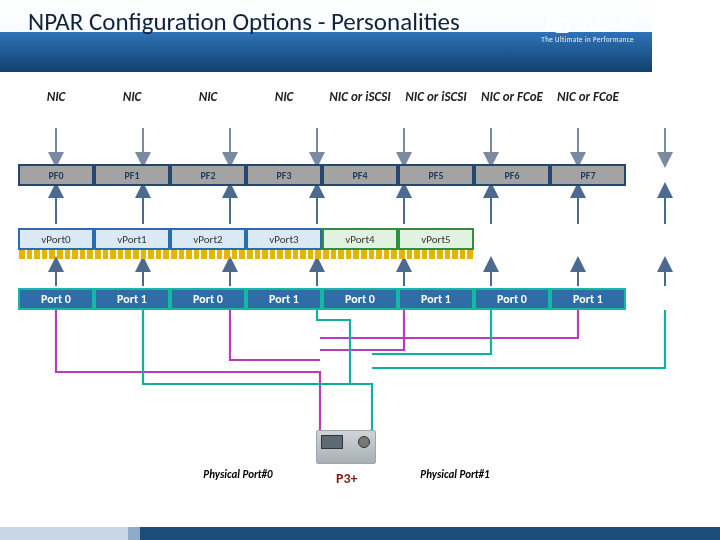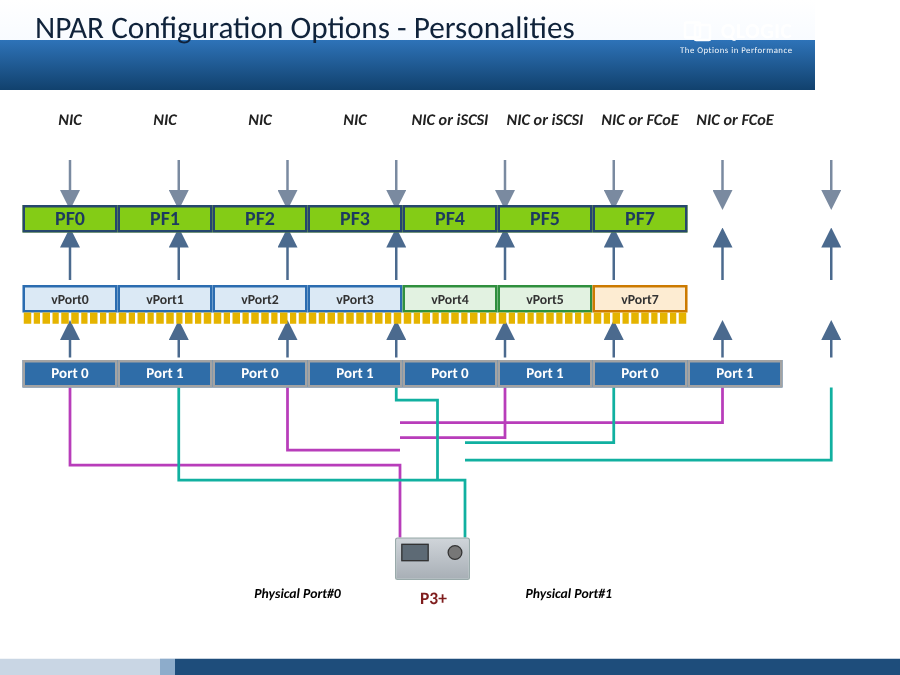--- a/index.html
+++ b/index.html
@@ -10,29 +10,29 @@
   .logo{position:absolute;right:18px;top:14px;color:#fff;text-align:right}
   .logo-top{font-size:17px;font-weight:600;letter-spacing:.5px;display:flex;align-items:center;gap:8px;justify-content:flex-end}
   .logo-sub{font-size:7px;letter-spacing:.4px;opacity:.95}
   .interlock{display:inline-block;width:22px;height:16px;position:relative}
   .interlock::before,.interlock::after{content:"";position:absolute;width:10px;height:10px;border:2px solid #fff;border-radius:2px}
   .interlock::before{left:0;top:0}
   .interlock::after{right:0;bottom:0}
   .diagram{position:absolute;left:0;top:72px;width:720px;height:468px}
   .row{position:absolute;width:100%;display:flex;justify-content:flex-start;padding:0 18px}
   .pers .cell{width:76px;text-align:center;font-size:13px;font-style:italic;font-weight:600;color:#222;line-height:1.15}
-  .pf .box{width:76px;height:22px;border:2px solid #26466d;background:#84cc16;color:#1d3b5f;font-weight:700;font-size:16px;display:flex;align-items:center;justify-content:center}
+  .pf .box{width:76px;height:22px;border:2px solid #26466d;background:#a3a3a3;color:#1d3b5f;font-weight:700;font-size:10px;display:flex;align-items:center;justify-content:center}
   .vp .wrap{width:76px;position:relative}
-  .vp .box{height:22px;border:2px solid #333;color:#333;font-weight:700;font-size:11px;display:flex;align-items:center;justify-content:center}
+  .vp .box{height:22px;border:2px solid #333;color:#333;font-weight:400;font-size:11px;display:flex;align-items:center;justify-content:center}
   .vp .blue{border-color:#2b6cb0;background:#dbe9f5}
   .vp .green{border-color:#2f8f3e;background:#e2f2e1}
   .vp .orange{border-color:#cc7a00;background:#fdecd2}
   .comb{position:absolute;left:0;right:0;bottom:-9px;height:9px;display:flex}
   .comb span{flex:1;margin:0 1px;background:#e5b400}
-  .pp .box{width:76px;height:22px;border:2px solid #a3a3a3;background:#2f6da8;color:#fff;font-weight:700;font-size:12px;display:flex;align-items:center;justify-content:center}
+  .pp .box{width:76px;height:22px;border:2px solid #14b8a6;background:#2f6da8;color:#fff;font-weight:700;font-size:12px;display:flex;align-items:center;justify-content:center}
   .pp .lbl{position:absolute;text-align:center;font-size:11px;font-style:italic;font-weight:600;width:70px}
   .board{position:absolute;width:60px;height:34px;border:1px solid #9aa;background:linear-gradient(#cfd4d9,#a8afb6);border-radius:2px}
   .board::before{content:"";position:absolute;left:4px;top:4px;width:20px;height:12px;background:#5d6a75;border:1px solid #333}
   .board::after{content:"";position:absolute;right:5px;top:5px;width:10px;height:10px;background:#777;border:1px solid #333;border-radius:50%}
   .p3{position:absolute;font-weight:700;font-size:14px;color:#7f1d1d}
   svg.wires{position:absolute;left:0;top:0;width:720px;height:468px;pointer-events:none}
   .footbar{position:absolute;left:0;bottom:0;width:100%;height:13px;display:flex}
   .footbar div:first-child{width:140px;background:#c9d6e4;border-right:12px solid #8daccb}
   .footbar div:last-child{flex:1;background:#1e4d7b}
 </style>
@@ -40,21 +40,21 @@
 <body>
 
 <div class="slide">
   <div class="titlebar">
     <div class="title">NPAR Configuration Options - Personalities</div>
     <div class="logo">
       <div class="logo-top">
           <span class="interlock"></span>
           <span>QLOGIC</span>
         </div>
-      <div class="logo-sub">The Options in Performance</div>
+      <div class="logo-sub">The Ultimate in Performance</div>
     </div>
   </div>
 
   <div class="diagram">
     <svg class="wires" viewBox="0 0 720 468">
       <defs>
         <marker id="ad" markerWidth="8" markerHeight="8" refX="4" refY="4" orient="auto">
             <path d="M0,0 L8,4 L0,8 z" fill="#7a8aa0"></path>
           </marker>
         <marker id="au" markerWidth="8" markerHeight="8" refX="4" refY="4" orient="auto">
@@ -121,20 +121,21 @@
       <div class="cell">NIC or FCoE</div>
     </div>
 
     <div class="row pf" style="top:92px">
       <div class="box">PF0</div>
       <div class="box">PF1</div>
       <div class="box">PF2</div>
       <div class="box">PF3</div>
       <div class="box">PF4</div>
       <div class="box">PF5</div>
+      <div class="box">PF6</div>
       <div class="box">PF7</div>
     </div>
 
     <div class="row vp" style="top:156px" id="vprow">
         <div class="wrap">
           <div class="box blue">vPort0</div>
           <div class="comb">
             <span></span>
             <span></span>
             <span></span>
@@ -202,35 +203,20 @@
             <span></span>
             <span></span>
             <span></span>
             <span></span>
             <span></span>
             <span></span>
           </div>
         </div>
         <div class="wrap">
           <div class="box green">vPort5</div>
-          <div class="comb">
-            <span></span>
-            <span></span>
-            <span></span>
-            <span></span>
-            <span></span>
-            <span></span>
-            <span></span>
-            <span></span>
-            <span></span>
-            <span></span>
-          </div>
-        </div>
-        <div class="wrap">
-          <div class="box orange">vPort7</div>
           <div class="comb">
             <span></span>
             <span></span>
             <span></span>
             <span></span>
             <span></span>
             <span></span>
             <span></span>
             <span></span>
             <span></span>

